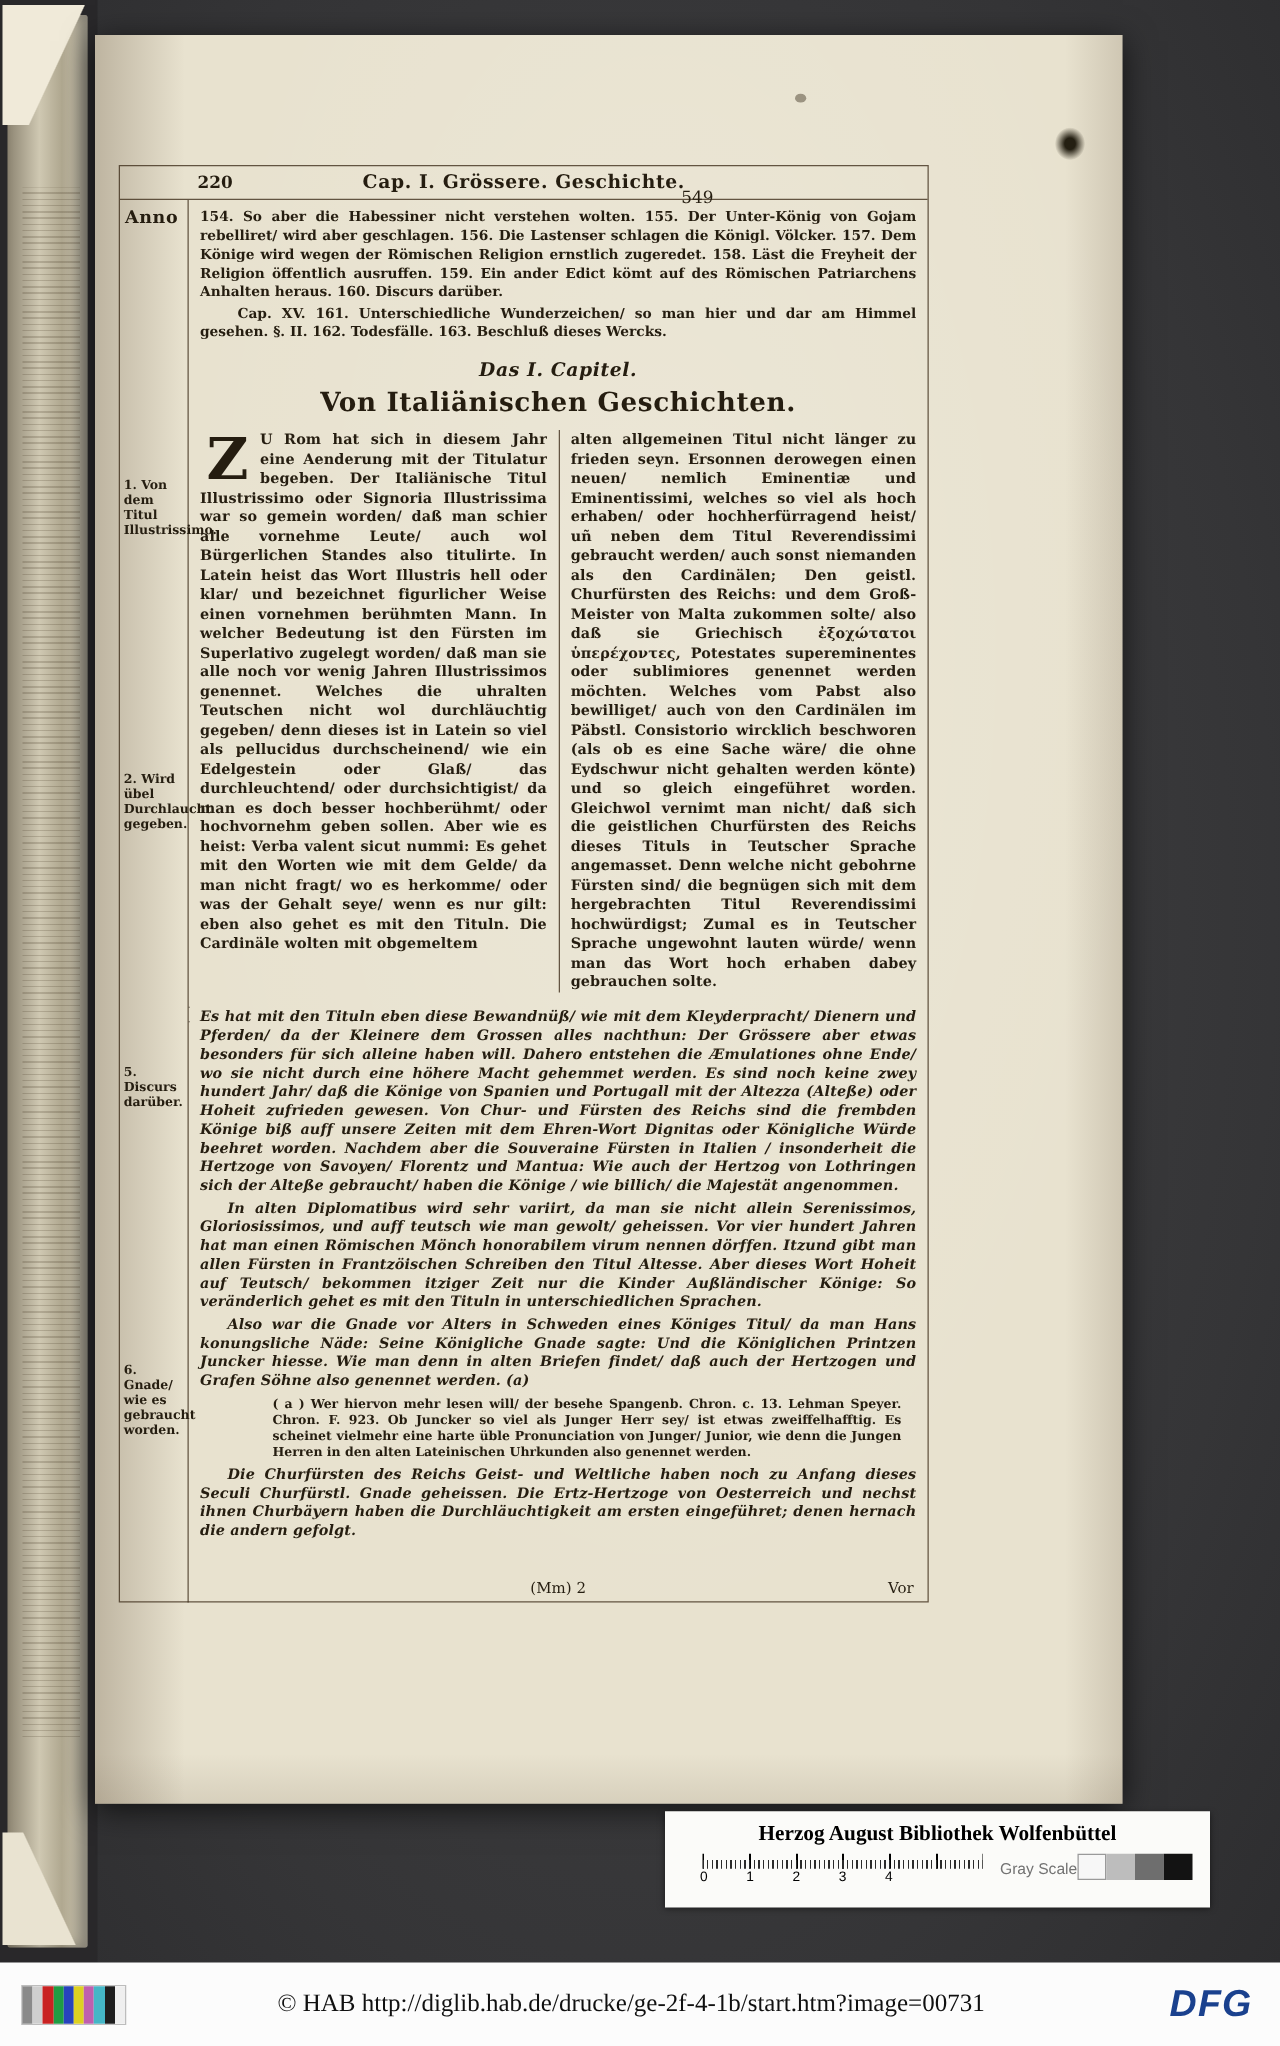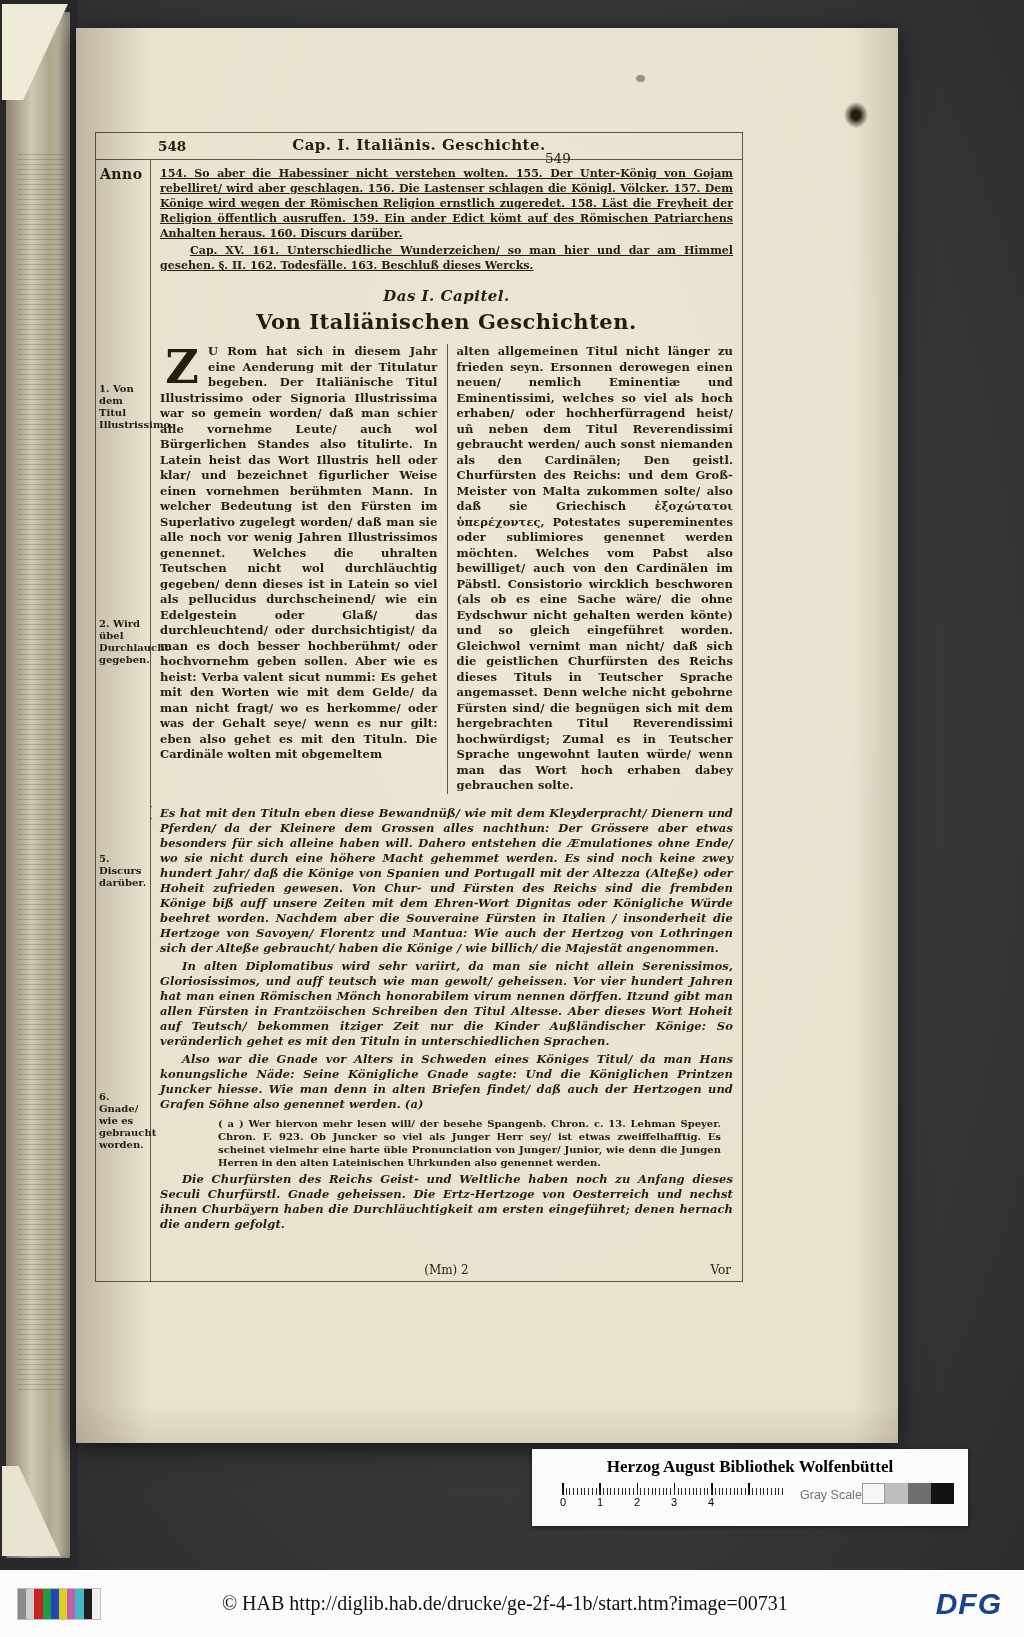--- a/index.html
+++ b/index.html
@@ -54,21 +54,21 @@
   .m-left{width:55px;border-right:1px solid rgba(60,44,24,.78);position:relative;box-sizing:border-box;}
   .m-right{width:57px;border-left:1px solid rgba(60,44,24,.78);position:relative;box-sizing:border-box;}
   .main{flex:1;padding:4px 9px 0;position:relative;overflow:hidden;}
 
   .anno{position:absolute;top:6px;left:4px;font-size:14px;font-weight:bold;letter-spacing:.5px;}
   .mnote{position:absolute;left:3px;right:2px;font-size:10px;line-height:12px;font-weight:bold;}
   .n1{top:223px}.n2{top:458px}.n3{top:693px}.n4{top:931px}
   .year{position:absolute;top:5px;left:7px;font-size:15px;font-weight:bold;letter-spacing:1.5px;}
   .r1{top:213px}.r2{top:548px}
 
-  .index{font-size:11px;line-height:15px;text-align:justify;font-weight:bold;margin:2px 0 0;text-decoration:underline;}
+  .index{font-size:11px;line-height:15px;text-align:justify;font-weight:bold;margin:2px 0 0;}
   .index2{margin-top:2px;text-indent:30px;}
   .chap-kicker{text-align:center;font-size:15px;font-weight:bold;margin:14px 0 2px;letter-spacing:.5px;font-style:italic;}
   .chap-title{text-align:center;font-size:21px;font-weight:bold;margin:4px 0 10px;letter-spacing:.5px;}
 
   .twocol{display:flex;margin-top:2px;}
   .colL{width:50%;padding-right:9px;box-sizing:border-box;}
   .colR{width:50%;padding-left:9px;border-left:1px solid rgba(60,44,24,.78);box-sizing:border-box;}
   .body-text{font-size:11.5px;line-height:15.5px;text-align:justify;font-weight:bold;letter-spacing:.1px;}
   .dropcap{float:left;font-size:46px;line-height:40px;width:44px;text-align:center;margin:3px 4px 0 0;font-weight:bold;}
 
@@ -131,22 +131,22 @@
     <div class="edge-fan-bottom"></div>
   </div>
 
   <div class="page">
     <div class="stain1"></div>
     <div class="stain2"></div>
 
     <div class="frame">
 
       <div class="head-row">
-        <span class="folio-l">548</span>
-        <span class="run-title">Cap. I. Italiänis. Geschichte.</span>
+        <span class="folio-l">220</span>
+        <span class="run-title">Cap. I. Grössere. Geschichte.</span>
         <span class="folio-r">549</span>
       </div>
 
       <div class="frame-body">
 
         <div class="m-left">
           <div class="anno">Anno</div>
           <div class="mnote n1">1. Von dem Titul Illustrissimo.</div>
           <div class="mnote n2">2. Wird übel Durchlaucht gegeben.</div>
           <div class="mnote n3">5. Discurs darüber.</div>

